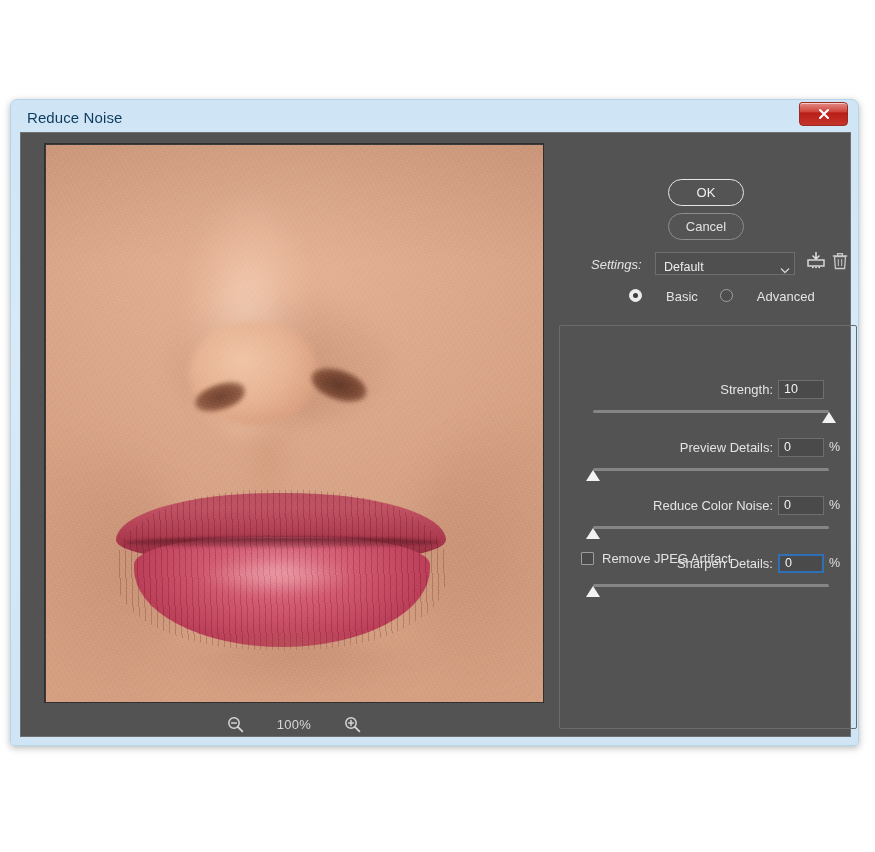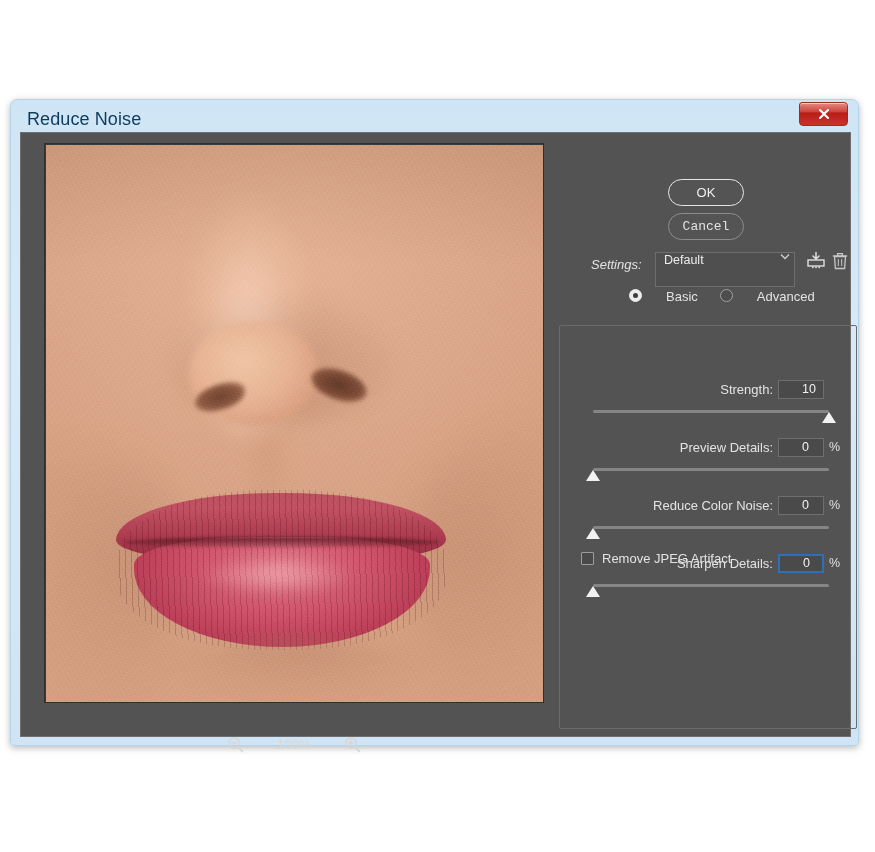--- a/index.html
+++ b/index.html
@@ -29,21 +29,21 @@
     position: absolute;
     left: 0; top: 0;
     width: 100%;
     height: 34px;
     box-sizing: border-box;
   }
   #title-text {
     position: absolute;
     left: 16px;
     top: 9px;
-    font-size: 18px;
+    font-size: 15px;
     color: #0d3b5e;
     letter-spacing: 0.1px;
   }
   #close-button {
     position: absolute;
     right: 10px;
     top: 2px;
     width: 47px;
     height: 22px;
     border-radius: 3px 4px 4px 4px;
@@ -227,21 +227,20 @@
   #zoom-controls {
     position: absolute;
     left: 23px;
     top: 578px;
     width: 500px;
     height: 26px;
     display: flex;
     align-items: center;
     justify-content: center;
     gap: 28px;
-    margin-top: 20px;
   }
   .zoom-btn { cursor: pointer; line-height: 0; }
   #zoom-level {
     font-size: 13px;
     color: #d8d8d8;
     min-width: 44px;
     text-align: center;
     letter-spacing: 0.3px;
   }
 
@@ -262,21 +261,21 @@
     background: #545454;
     color: #f0f0f0;
     font-size: 13px;
     display: flex;
     align-items: center;
     justify-content: center;
     cursor: pointer;
     box-sizing: border-box;
   }
   #ok-button   { left: 117px; top: 36px;  border: 1.6px solid #e6e6e6; }
-  #cancel-button { left: 117px; top: 70px; border: 1.3px solid #8d8d8d; color: #e2e2e2; font-family: Liberation Mono, monospace; }
+  #cancel-button { left: 117px; top: 70px; border: 1.3px solid #8d8d8d; color: #e2e2e2; }
 
   
   #preview-row {
     position: absolute;
     left: 118px; top: 108px;
     display: flex; align-items: center; gap: 7px;
     cursor: pointer;
   }
   .cb {
     width: 13px; height: 13px;
@@ -337,26 +336,26 @@
   #settings-label {
     position: absolute;
     left: 40px; top: 114px;
     font-size: 13px;
     color: #e3e3e3;
     font-style: italic;
   }
   #settings-select {
     position: absolute;
     left: 104px; top: 109px;
-    width: 140px; height: 35px;
+    width: 140px; height: 23px;
     background: #4f4f4f;
     border: 1px solid #6e6e6e;
     box-sizing: border-box;
     display: flex;
-    align-items: flex-start;
+    align-items: flex-end;
     cursor: pointer;
   }
   #settings-select .val {
     font-size: 12.5px;
     color: #ededed;
     padding-left: 8px;
     flex: 1;
   }
   #settings-select .chev {
     width: 18px;
@@ -390,21 +389,21 @@
   .slider-name { font-size: 13px; color: #e3e3e3; }
   .num-field {
     width: 46px; height: 19px;
     background: #4a4a4a;
     border: 1px solid #6e6e6e;
     box-sizing: border-box;
     font-size: 12.5px;
     color: #f2f2f2;
     display: flex;
     align-items: center;
-    padding-left: 23px;
+    padding-left: 5px;
     cursor: text;
   }
   .num-field.focused { border: 2px solid #2f6fb5; }
   .pct { font-size: 12.5px; color: #e0e0e0; width: 12px; }
   .slider-track-wrap {
     position: absolute;
     left: 42px; top: 28px;
     width: 236px; height: 16px;
   }
   .slider-track {

